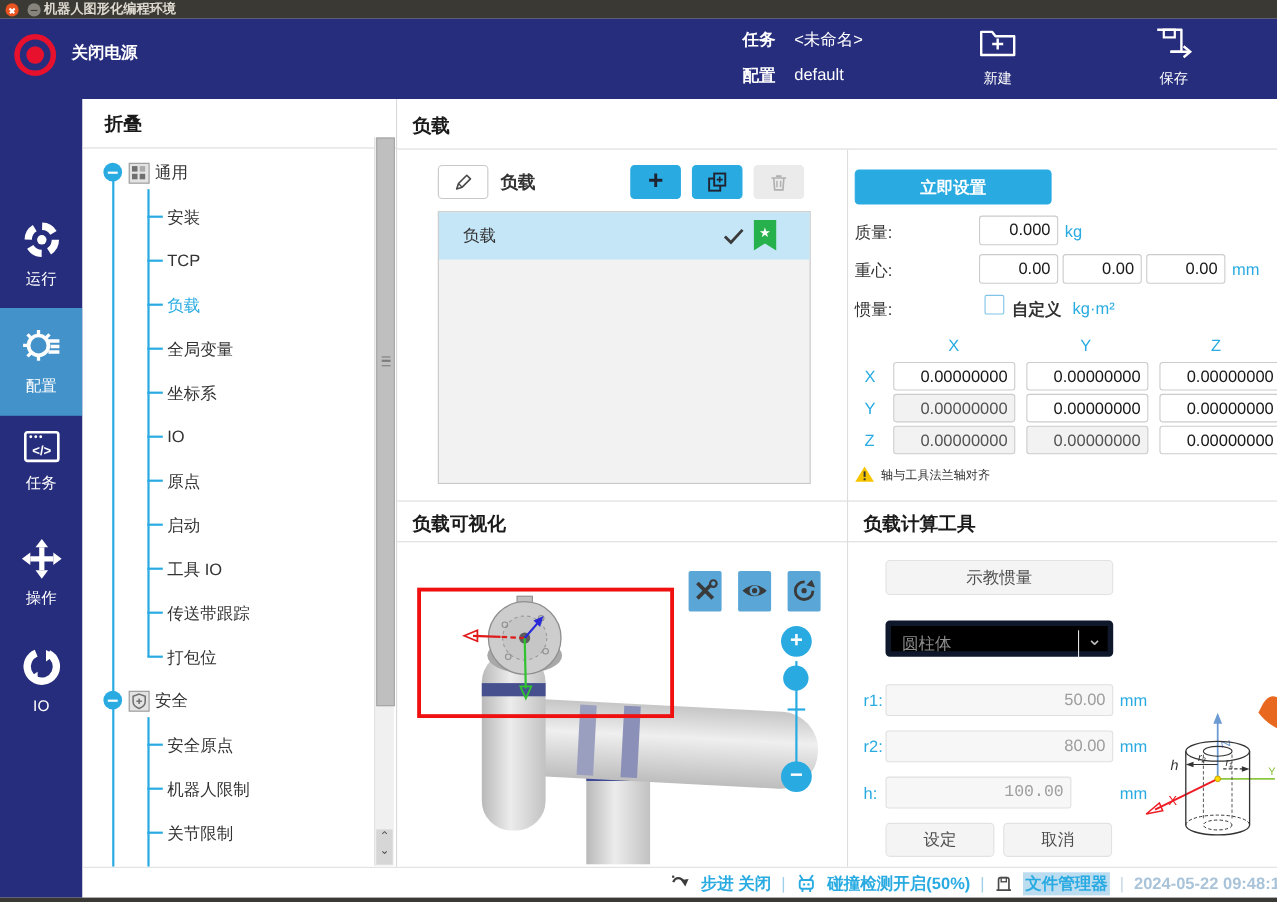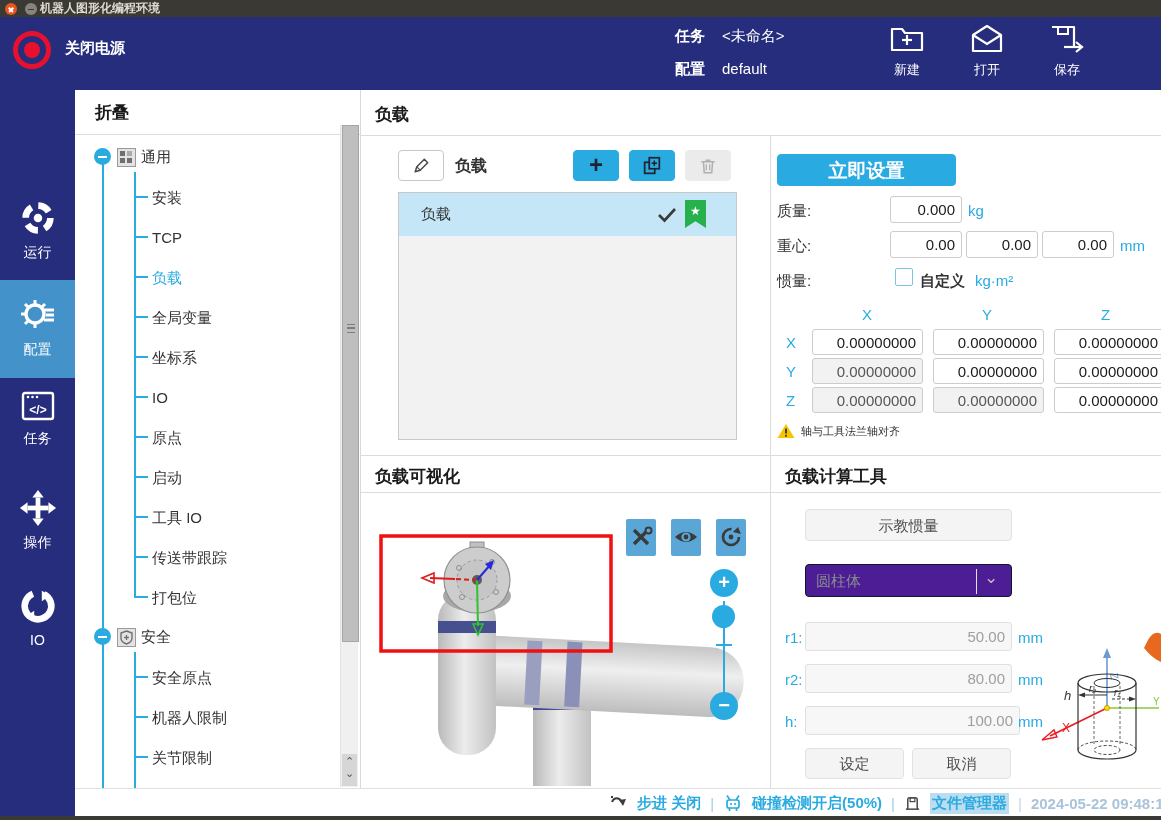--- a/index.html
+++ b/index.html
@@ -64,21 +64,21 @@
   .axlabel{color:#29abe2;font-size:15px;}
   .listbox{background:#f2f2f2;border:1px solid #c9c9c9;}
   .listrow{position:absolute;left:0;top:0;width:100%;height:43px;background:#c5e6f7;cursor:pointer;}
   .bookmark{position:absolute;width:21px;height:28px;background:#26b14c;
             clip-path:polygon(0 0,100% 0,100% 100%,50% 76%,0 100%);
             color:#fff;font-size:12px;text-align:center;line-height:22px;}
   .toolbtn{position:absolute;width:30px;height:37px;background:#5aa7d7;border-radius:2px;cursor:pointer;}
   .zbtn{position:absolute;width:28px;height:28px;border-radius:50%;background:#29abe2;color:#fff;
         font-size:20px;font-weight:bold;text-align:center;line-height:26px;cursor:pointer;}
   .cb{box-sizing:border-box;border:1.5px solid #7fc4e8;border-radius:2px;background:#fff;cursor:pointer;}
-  .select{box-sizing:border-box;background:#4c1d95;border:1px solid #0f172a;border-radius:4px;
+  .select{box-sizing:border-box;background:#000000;border:5px solid #0f172a;border-radius:4px;
           font-size:15px;color:#8c8c8c;cursor:pointer;}
   
   .statusbar{left:75px;top:788px;width:1086px;height:28px;background:#fff;border-top:1px solid #e0e0e0;}
   .stitems{position:absolute;left:535px;top:0;height:28px;display:flex;align-items:center;gap:9px;white-space:nowrap;}
   .stblue{color:#29abe2;font-size:15px;font-weight:bold;}
   .stsep{color:#9fcfe9;font-size:15px;}
   .sttime{color:#a9c3d9;font-size:15px;font-weight:bold;}
   .sthl{background:#bcdcf0;padding:1px 2px;}
   .bottomstrip{left:0;top:816px;width:1161px;height:4px;background:#3a3935;}
 </style>
@@ -102,27 +102,20 @@
     <span class="abs hlabel" style="left:675px;top:43px;">配置</span>
     <span class="abs hval" style="left:722px;top:43px;">default</span>
 
     <div class="hact" style="left:872px;">
       <svg width="38" height="32" viewBox="0 0 38 32">
         <path d="M4 6 h10 l3 4 h17 v17 h-30 z" fill="none" stroke="#fff" stroke-width="2.2" stroke-linejoin="round"></path>
         <line x1="19" y1="12" x2="19" y2="22" stroke="#fff" stroke-width="2.2"></line>
         <line x1="14" y1="17" x2="24" y2="17" stroke="#fff" stroke-width="2.2"></line>
       </svg>
       <div class="lbl">新建</div>
-    </div>
-    <div class="hact" style="left:952px;">
-      <svg width="38" height="32" viewBox="0 0 38 32">
-        <path d="M5 12 L19 3 L33 12 V28 H5 Z" fill="none" stroke="#fff" stroke-width="2.2" stroke-linejoin="round"></path>
-        <path d="M5 12 L19 21 L33 12" fill="none" stroke="#fff" stroke-width="2.2"></path>
-      </svg>
-      <div class="lbl">打开</div>
     </div>
     <div class="hact" style="left:1032px;">
       <svg width="38" height="32" viewBox="0 0 38 32">
         <path d="M4 4 h22 v20 h-10" fill="none" stroke="#fff" stroke-width="2.2" stroke-linejoin="round"></path>
         <rect x="10" y="4" width="10" height="7" fill="none" stroke="#fff" stroke-width="2"></rect>
         <line x1="16" y1="24" x2="33" y2="24" stroke="#fff" stroke-width="2.2"></line>
         <path d="M28 19 L34 24 L28 29" fill="none" stroke="#fff" stroke-width="2.2"></path>
       </svg>
       <div class="lbl">保存</div>
     </div>
@@ -289,21 +282,21 @@
   <div class="abs listbox" style="left:398px;top:192px;width:337px;height:246px;">
     <div class="listrow">
       <span style="position:absolute;left:22px;top:12px;font-size:15px;">负载</span>
       <svg width="20" height="16" viewBox="0 0 20 16" style="position:absolute;left:258px;top:14px;">
         <polyline points="2,8 7.5,13.5 18,2" fill="none" stroke="#3a3a3a" stroke-width="2.6"></polyline>
       </svg>
       <div class="bookmark" style="left:286px;top:7px;">★</div>
     </div>
   </div>
 
-  <div class="abs btn btn-blue" style="left:777px;top:154px;width:179px;height:32px;color:#fff;font-size:19px;font-weight:bold;line-height:31px;">立即设置</div>
+  <div class="abs btn btn-blue" style="left:777px;top:154px;width:179px;height:32px;color:#fff;font-size:15px;font-weight:bold;line-height:31px;">立即设置</div>
 
   <span class="abs plabel" style="left:777px;top:202px;">质量:</span>
   <input class="abs inp" style="left: 890px; top: 196px; width: 72px; height: 27px;" readonly="" value="0.000">
   <span class="abs unit" style="left:968px;top:202px;">kg</span>
 
   <span class="abs plabel" style="left:777px;top:237px;">重心:</span>
   <input class="abs inp" style="left: 890px; top: 231px; width: 72px; height: 27px;" readonly="" value="0.00">
   <input class="abs inp" style="left: 966px; top: 231px; width: 72px; height: 27px;" readonly="" value="0.00">
   <input class="abs inp" style="left: 1042px; top: 231px; width: 72px; height: 27px;" readonly="" value="0.00">
   <span class="abs unit" style="left:1120px;top:237px;">mm</span>
@@ -431,21 +424,21 @@
 
   <span class="abs unit" style="left:785px;top:629px;">r1:</span>
   <input class="abs inp dis" style="left: 805px; top: 622px; width: 207px; height: 29px;" readonly="" value="50.00">
   <span class="abs unit" style="left:1018px;top:629px;">mm</span>
 
   <span class="abs unit" style="left:785px;top:671px;">r2:</span>
   <input class="abs inp dis" style="left: 805px; top: 664px; width: 207px; height: 29px;" readonly="" value="80.00">
   <span class="abs unit" style="left:1018px;top:671px;">mm</span>
 
   <span class="abs unit" style="left:785px;top:713px;">h:</span>
-  <input class="abs inp dis" style="left: 805px; top: 706px; width: 215px; height: 29px;" readonly="" value="100.00">
+  <input class="abs inp dis" style="left: 805px; top: 706px; width: 169px; height: 29px; font-family: Liberation Mono, monospace;" readonly="" value="100.00">
   <span class="abs unit" style="left:1018px;top:713px;">mm</span>
 
   <div class="abs btn btn-gray" style="left:805px;top:748px;width:99px;height:31px;line-height:30px;">设定</div>
   <div class="abs btn btn-gray" style="left:912px;top:748px;width:99px;height:31px;line-height:30px;">取消</div>
 
   <svg class="abs" style="left:1040px;top:628px;" width="121" height="140" viewBox="0 0 121 140">
     <path d="M108 12 Q114 2 121 6 L121 34 Q112 30 104 20 Z" fill="#e8681f"></path>
     <line x1="67" y1="80" x2="67" y2="28" stroke="#6b9bd2" stroke-width="1.6"></line>
     <polygon points="67,20 63,30 71,30" fill="#6b9bd2"></polygon>
     <text x="73" y="48" font-size="11" fill="#6b9bd2" transform="rotate(80 73 45)">Z</text>

